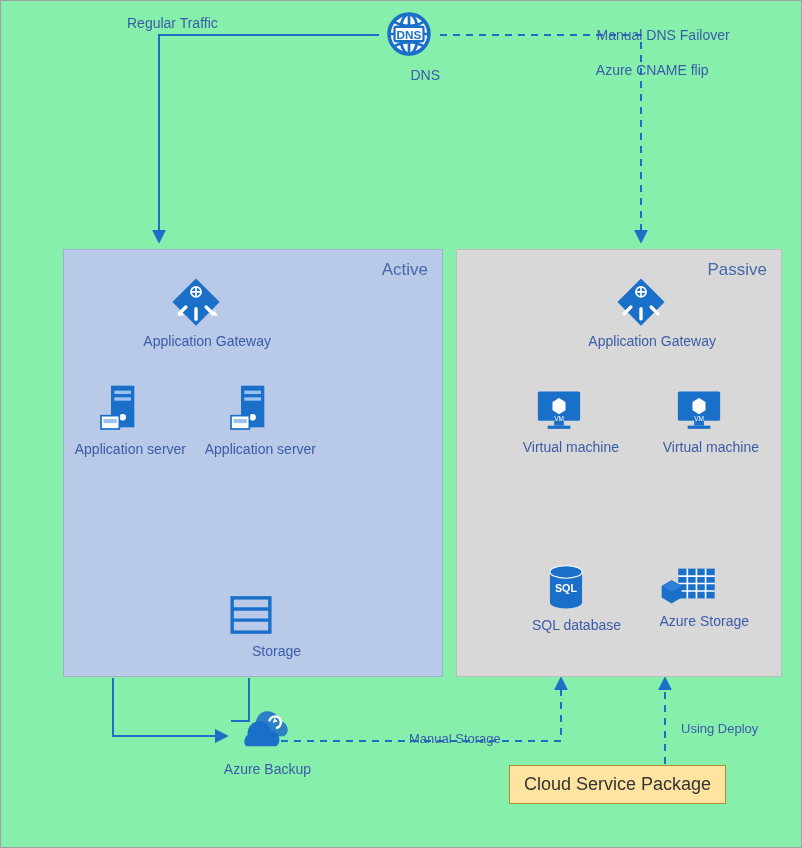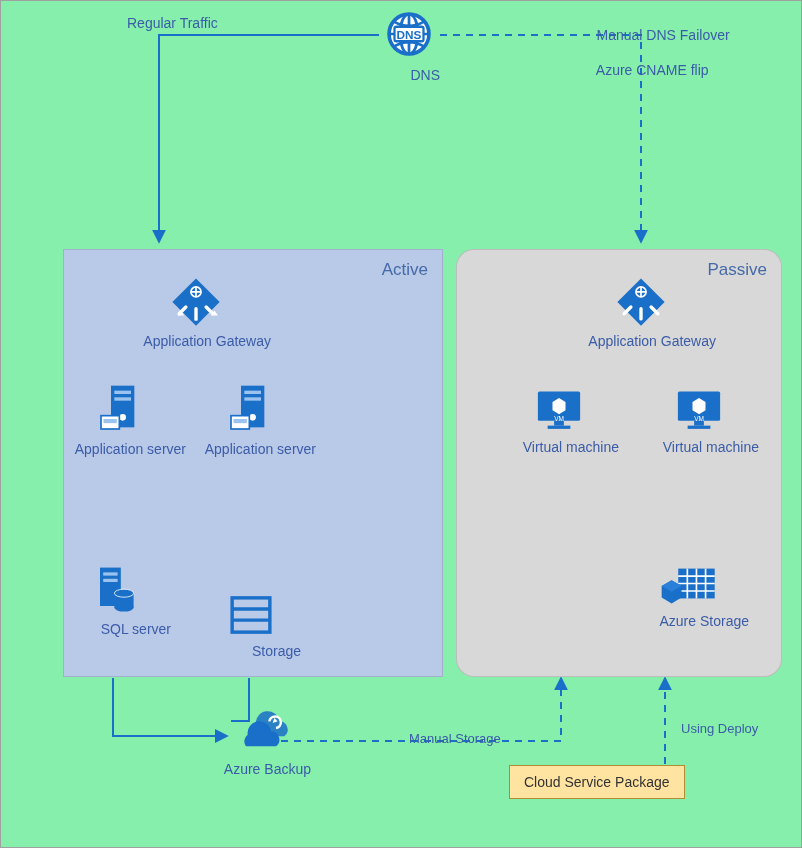--- a/index.html
+++ b/index.html
@@ -61,21 +61,21 @@
   .node .caption {
     color: #3b5ca8;
     font-size: 14px;
     white-space: nowrap;
   }
   .csp-box {
     position: absolute;
     background: #ffe3a1;
     border: 1px solid #b08d33;
     padding: 8px 14px;
-    font-size: 14px;
+    font-size: 18px;
     color: #333;
   }
   .ic { display:block; }
 </style>
 </head>
 <body>
 
 <div class="canvas">
 
   <svg class="connectors" viewBox="0 0 802 848">
@@ -112,21 +112,21 @@
       <rect x="16" y="24" width="32" height="16" rx="2" fill="#fff" stroke="#1a6fc9" stroke-width="2.5"></rect>
       <text x="32" y="37" text-anchor="middle" font-size="13" font-weight="600" fill="#1a6fc9" font-family="Segoe UI, Arial">DNS</text>
     </svg>
     <div class="caption">DNS</div>
   </div>
 
   <div class="region region-active" style="left:34px; top:248px; width:380px; height:428px;margin-left:28px;">
     <div class="region-title">Active</div>
   </div>
 
-  <div class="region region-passive" style="left:455px; top:248px; width:326px; height:428px;border-radius:18px;">
+  <div class="region region-passive" style="left:455px; top:248px; width:326px; height:428px;">
     <div class="region-title">Passive</div>
   </div>
 
   <div class="node" style="left:120px; top:274px; width:150px;">
     <svg class="ic icon" width="54" height="54" viewBox="0 0 64 64">
       <path d="M32 4 L60 32 L32 60 L4 32 Z" fill="#1a6fc9"></path>
       <circle cx="32" cy="20" r="6" fill="none" stroke="#fff" stroke-width="2"></circle>
       <path d="M26 20 H38 M32 14 V26" stroke="#fff" stroke-width="2"></path>
       <path d="M20 38 L12 46 M32 40 V52 M44 38 L52 46" stroke="#fff" stroke-width="4" stroke-linecap="round"></path>
       <path d="M10 48 L14 42 L18 48 Z M30 54 L34 54 L32 48 Z M50 48 L54 42 L58 48" fill="#fff"></path>
@@ -150,32 +150,20 @@
       <rect x="18" y="4" width="28" height="50" fill="#1a6fc9"></rect>
       <rect x="22" y="10" width="20" height="4" fill="#9cc3ef"></rect>
       <rect x="22" y="18" width="20" height="4" fill="#9cc3ef"></rect>
       <circle cx="32" cy="42" r="4" fill="#fff"></circle>
       <rect x="6" y="40" width="22" height="16" fill="#fff" stroke="#1a6fc9" stroke-width="2"></rect>
       <rect x="9" y="44" width="16" height="5" fill="#9cc3ef"></rect>
     </svg>
     <div class="caption">Application server</div>
   </div>
 
-  <div class="node" style="left:60px; top:562px; width:110px;">
-    <svg class="ic icon" width="48" height="54" viewBox="0 0 60 64">
-      <rect x="10" y="4" width="26" height="48" fill="#1a6fc9"></rect>
-      <rect x="14" y="10" width="18" height="4" fill="#9cc3ef"></rect>
-      <rect x="14" y="18" width="18" height="4" fill="#9cc3ef"></rect>
-      <ellipse cx="40" cy="36" rx="12" ry="5" fill="#1a6fc9"></ellipse>
-      <rect x="28" y="36" width="24" height="18" fill="#1a6fc9"></rect>
-      <ellipse cx="40" cy="54" rx="12" ry="5" fill="#1a6fc9"></ellipse>
-      <ellipse cx="40" cy="36" rx="12" ry="5" fill="none" stroke="#fff" stroke-width="1"></ellipse>
-    </svg>
-    <div class="caption">SQL server</div>
-  </div>
 
   <div class="node" style="left:200px; top:590px; width:100px;">
     <svg class="ic icon" width="48" height="48" viewBox="0 0 56 56">
       <rect x="6" y="8" width="44" height="40" fill="none" stroke="#1a6fc9" stroke-width="4"></rect>
       <line x1="6" y1="21" x2="50" y2="21" stroke="#1a6fc9" stroke-width="4"></line>
       <line x1="6" y1="34" x2="50" y2="34" stroke="#1a6fc9" stroke-width="4"></line>
     </svg>
     <div class="caption">Storage</div>
   </div>
 
@@ -203,20 +191,30 @@
     <svg class="ic icon" width="52" height="48" viewBox="0 0 64 56">
       <rect x="6" y="4" width="52" height="36" rx="2" fill="#1a6fc9"></rect>
       <rect x="26" y="40" width="12" height="6" fill="#1a6fc9"></rect>
       <rect x="18" y="46" width="28" height="4" fill="#1a6fc9"></rect>
       <path d="M32 12 L24 17 V27 L32 32 L40 27 V17 Z" fill="#fff"></path>
       <text x="32" y="40" text-anchor="middle" font-size="8" fill="#fff">VM</text>
     </svg>
     <div class="caption">Virtual machine</div>
   </div>
 
+  <div class="node" style="left:510px; top:562px; width:110px;">
+    <svg class="ic icon" width="44" height="50" viewBox="0 0 48 56">
+      <ellipse cx="24" cy="10" rx="18" ry="7" fill="#1a6fc9"></ellipse>
+      <rect x="6" y="10" width="36" height="34" fill="#1a6fc9"></rect>
+      <ellipse cx="24" cy="44" rx="18" ry="7" fill="#1a6fc9"></ellipse>
+      <ellipse cx="24" cy="10" rx="18" ry="7" fill="none" stroke="#fff" stroke-width="1.2"></ellipse>
+      <text x="24" y="32" text-anchor="middle" font-size="12" font-weight="600" fill="#fff">SQL</text>
+    </svg>
+    <div class="caption">SQL database</div>
+  </div>
 
   <div class="node" style="left:210px; top:708px; width:100px;">
     <svg class="ic icon" width="60" height="48" viewBox="0 0 72 56">
       <path d="M20 30 a14 14 0 0 1 28 -4 a10 10 0 0 1 6 18 H18 a10 10 0 0 1 2 -14 Z" fill="#1a6fc9"></path>
       <path d="M30 18 a14 14 0 0 1 28 -4 a10 10 0 0 1 6 18 H50" fill="#1a6fc9" opacity="0.85"></path>
       <path d="M46 14 a7 7 0 1 1 8 8" fill="none" stroke="#fff" stroke-width="3"></path>
       <path d="M52 10 L56 14 L50 16 Z" fill="#fff"></path>
     </svg>
     <div class="caption">Azure Backup</div>
   </div>

